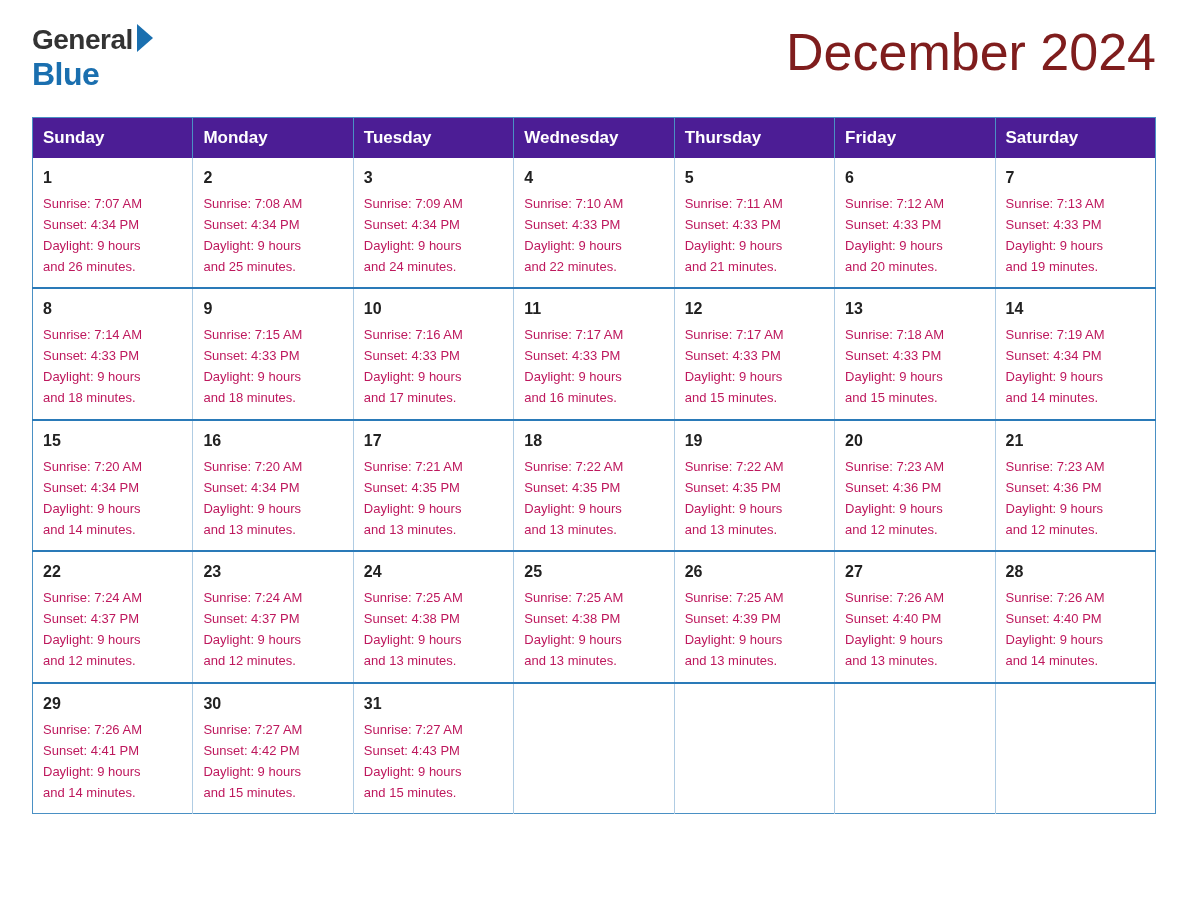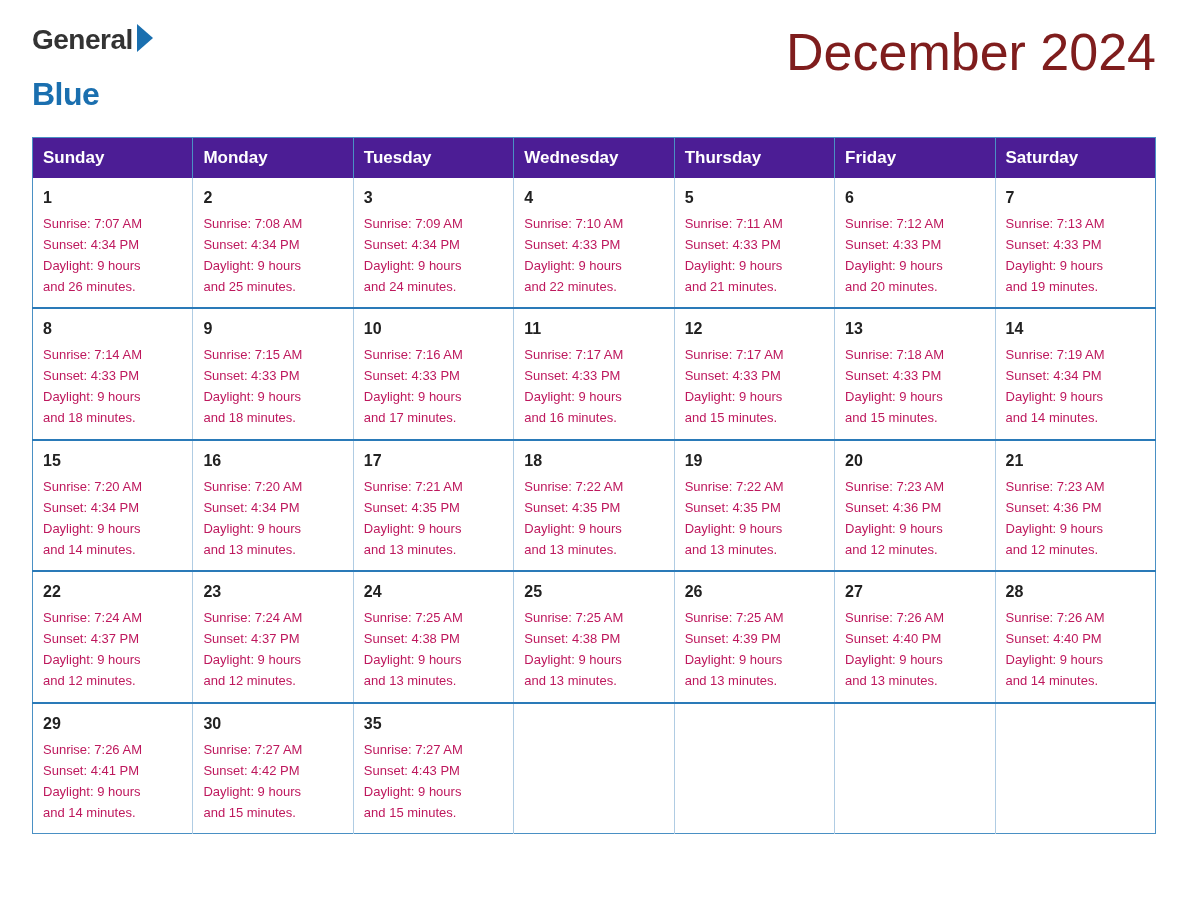--- a/index.html
+++ b/index.html
@@ -13,21 +13,20 @@
     .header {
       display: flex;
       justify-content: space-between;
       align-items: flex-start;
       margin-bottom: 24px;
     }
     .logo {
       display: flex;
       flex-direction: column;
       align-items: flex-start;
-      gap: 20px;
     }
     .logo-general {
       font-size: 28px;
       font-weight: bold;
       color: #333;
       letter-spacing: -0.5px;
     }
     .logo-blue {
       font-size: 32px;
       font-weight: bold;
@@ -170,20 +169,20 @@
         <td><span class="day-num">23</span><span class="day-info">Sunrise: 7:24 AM<br>Sunset: 4:37 PM<br>Daylight: 9 hours<br>and 12 minutes.</span></td>
         <td><span class="day-num">24</span><span class="day-info">Sunrise: 7:25 AM<br>Sunset: 4:38 PM<br>Daylight: 9 hours<br>and 13 minutes.</span></td>
         <td><span class="day-num">25</span><span class="day-info">Sunrise: 7:25 AM<br>Sunset: 4:38 PM<br>Daylight: 9 hours<br>and 13 minutes.</span></td>
         <td><span class="day-num">26</span><span class="day-info">Sunrise: 7:25 AM<br>Sunset: 4:39 PM<br>Daylight: 9 hours<br>and 13 minutes.</span></td>
         <td><span class="day-num">27</span><span class="day-info">Sunrise: 7:26 AM<br>Sunset: 4:40 PM<br>Daylight: 9 hours<br>and 13 minutes.</span></td>
         <td><span class="day-num">28</span><span class="day-info">Sunrise: 7:26 AM<br>Sunset: 4:40 PM<br>Daylight: 9 hours<br>and 14 minutes.</span></td>
       </tr>
       <tr>
         <td><span class="day-num">29</span><span class="day-info">Sunrise: 7:26 AM<br>Sunset: 4:41 PM<br>Daylight: 9 hours<br>and 14 minutes.</span></td>
         <td><span class="day-num">30</span><span class="day-info">Sunrise: 7:27 AM<br>Sunset: 4:42 PM<br>Daylight: 9 hours<br>and 15 minutes.</span></td>
-        <td><span class="day-num">35</span><span class="day-info">Sunrise: 7:27 AM<br>Sunset: 4:43 PM<br>Daylight: 9 hours<br>and 15 minutes.</span></td>
+        <td><span class="day-num">31</span><span class="day-info">Sunrise: 7:27 AM<br>Sunset: 4:43 PM<br>Daylight: 9 hours<br>and 15 minutes.</span></td>
         <td class="empty-cell"></td>
         <td class="empty-cell"></td>
         <td class="empty-cell"></td>
         <td class="empty-cell"></td>
       </tr>
     </tbody>
 </table>
 
 </body></html>

